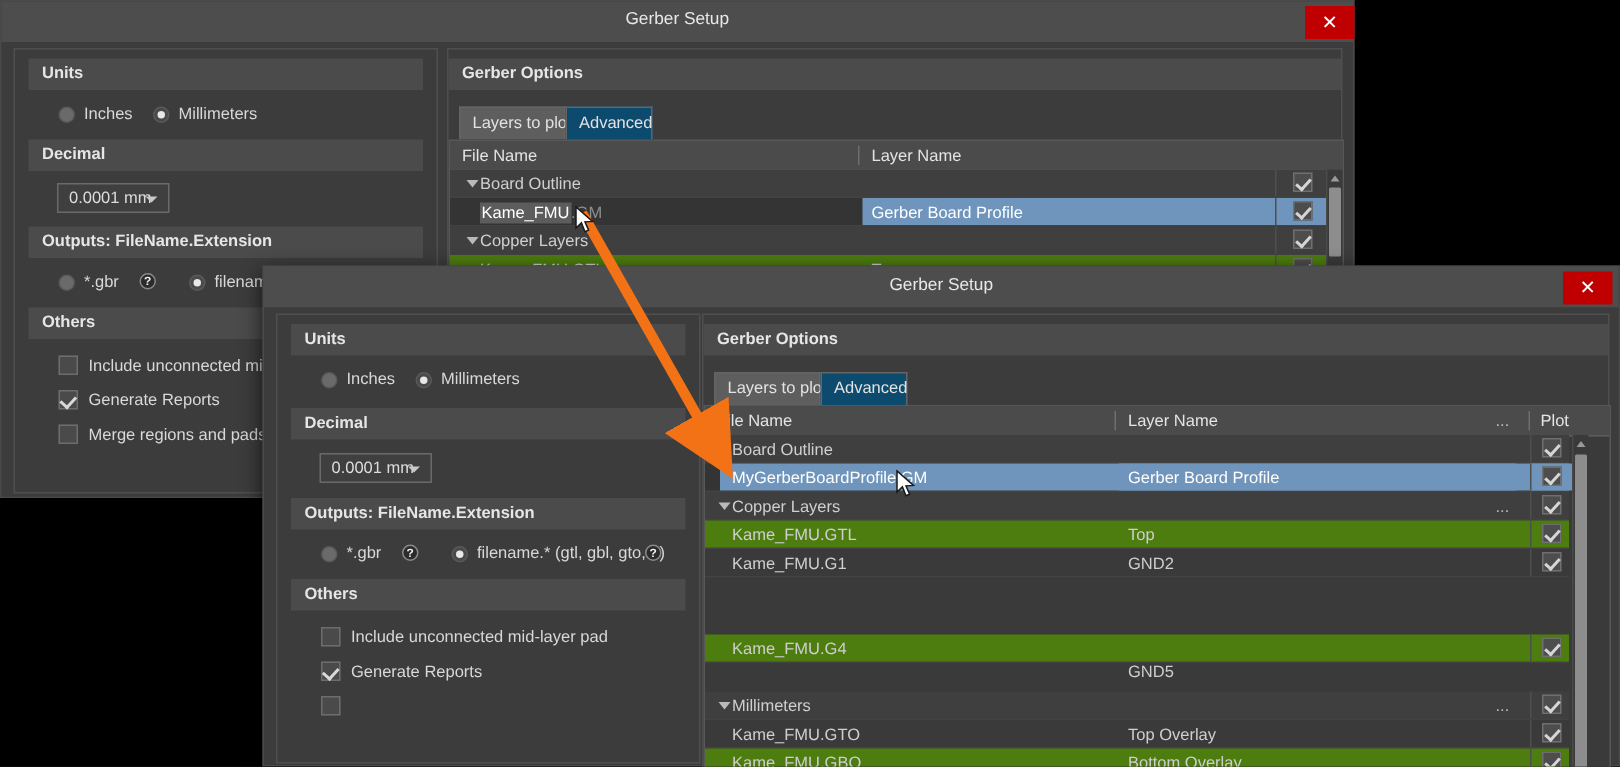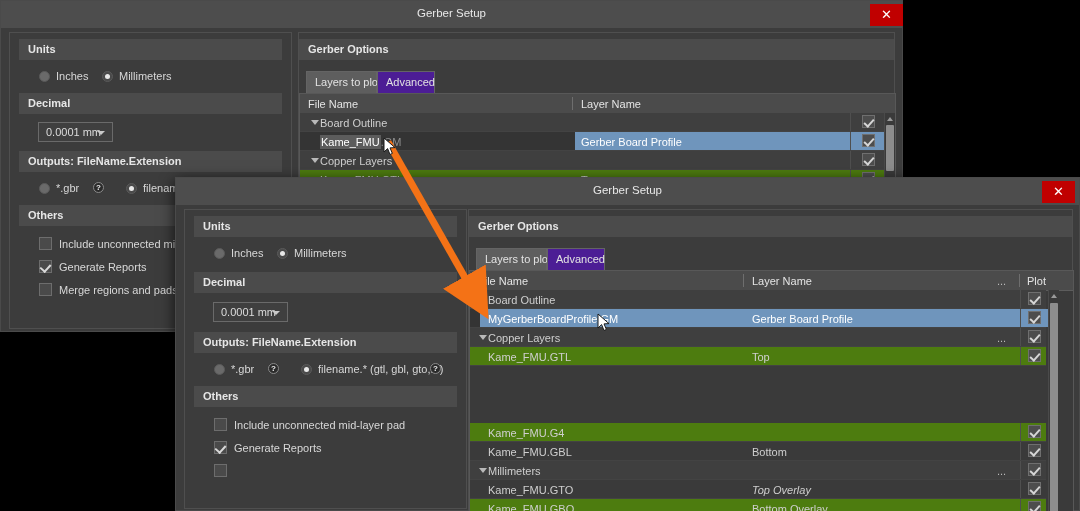--- a/index.html
+++ b/index.html
@@ -47,21 +47,21 @@
   .combo .arw{position:absolute;right:7px;top:8px;width:0;height:0;
          border-left:4px solid transparent;border-right:4px solid transparent;
          border-top:4px solid #c9c9c9;}
 
   
   .tabs{position:absolute;height:22px;}
   .tab{position:absolute;top:0;height:22px;background:#575757;border:1px solid #646464;
        border-bottom:none;box-sizing:border-box;font-size:11px;color:#e2e2e2;cursor:pointer;}
   .tab span{position:absolute;left:8px;top:4px;white-space:nowrap;}
   .tab.sel{background:#5e5e5e;}
-  .tab.alt{background:#4c1d95;}
+  .tab.alt{background:#0c4a6e;}
 
   
   .tbl{position:absolute;background:#3a3a3a;border:1px solid #585858;box-sizing:border-box;overflow:hidden;}
   .thead{position:absolute;left:0;right:0;top:0;height:19px;background:#4b4b4b;
          border-bottom:1px solid #5c5c5c;}
   .thead .h{position:absolute;top:4px;font-size:11px;color:#e4e4e4;font-weight:normal;}
   .vdiv{position:absolute;top:3px;height:13px;width:1px;background:#6e6e6e;}
   .rows{position:absolute;left:0;right:0;top:19px;bottom:0;overflow:hidden;}
   .row{position:absolute;left:0;right:0;height:19px;border-bottom:1px solid #434343;box-sizing:border-box;}
   .row.grp{background:#3f3f3f;}
@@ -322,48 +322,48 @@
                 <div class="plotdiv" style="left: 550px;"></div>
               </div>
               <div class="row alt" style="top: 57px; right: 27px;">
                 <span class="fn" style="left: 18px;">Kame_FMU.GTL</span>
                 <span class="ln" style="left: 282px;">Top</span>
                 <div class="chkcell" style="left: 550px; width: 28px;">
                   <div class="rowchk" style="left: 7.5px; top: 2px;"></div>
                 </div>
                 <div class="plotdiv" style="left: 550px;"></div>
               </div>
+              <div class="row itm" style="top: 76px; right: 27px;">
+                <span class="fn" style="left: 18px;">Kame_FMU.G1</span>
+                <span class="ln" style="left: 282px;">GND2</span>
+                <div class="chkcell" style="left: 550px; width: 28px;">
+                  <div class="rowchk" style="left: 7.5px; top: 2px;"></div>
+                </div>
+                <div class="plotdiv" style="left: 550px;"></div>
+              </div>
               <div class="row alt" style="top: 133px; right: 27px;">
                 <span class="fn" style="left: 18px;">Kame_FMU.G4</span>
                 <span class="ln" style="left: 282px; margin-top: 15px;">GND5</span>
-                <div class="chkcell" style="left: 550px; width: 28px;">
-                  <div class="rowchk" style="left: 7.5px; top: 2px;"></div>
-                </div>
-                <div class="plotdiv" style="left: 550px;"></div>
-              </div>
-              <div class="row itm" style="top: 152px; right: 27px;">
-                <span class="fn" style="left: 18px;">Kame_FMU.GBL</span>
-                <span class="ln" style="left: 282px;">Bottom</span>
                 <div class="chkcell" style="left: 550px; width: 28px;">
                   <div class="rowchk" style="left: 7.5px; top: 2px;"></div>
                 </div>
                 <div class="plotdiv" style="left: 550px;"></div>
               </div>
               <div class="row grp" style="top: 171px; right: 27px;">
                 <i class="tri" style="left: 9px; top: 7px;"></i>
                 <span class="fn" style="left: 18px;">Millimeters</span>
                 <span class="dots" style="left: 527px;">...</span>
                 <div class="chkcell" style="left: 550px; width: 28px;">
                   <div class="rowchk" style="left: 7.5px; top: 2px;"></div>
                 </div>
                 <div class="plotdiv" style="left: 550px;"></div>
               </div>
               <div class="row itm" style="top: 190px; right: 27px;">
                 <span class="fn" style="left: 18px;">Kame_FMU.GTO</span>
-                <span class="ln" style="left: 282px; font-style: italic;">Top Overlay</span>
+                <span class="ln" style="left: 282px;">Top Overlay</span>
                 <div class="chkcell" style="left: 550px; width: 28px;">
                   <div class="rowchk" style="left: 7.5px; top: 2px;"></div>
                 </div>
                 <div class="plotdiv" style="left: 550px;"></div>
               </div>
               <div class="row alt" style="top: 209px; right: 27px;">
                 <span class="fn" style="left: 18px;">Kame_FMU.GBO</span>
                 <span class="ln" style="left: 282px;">Bottom Overlay</span>
                 <div class="chkcell" style="left: 550px; width: 28px;">
                   <div class="rowchk" style="left: 7.5px; top: 2px;"></div>

